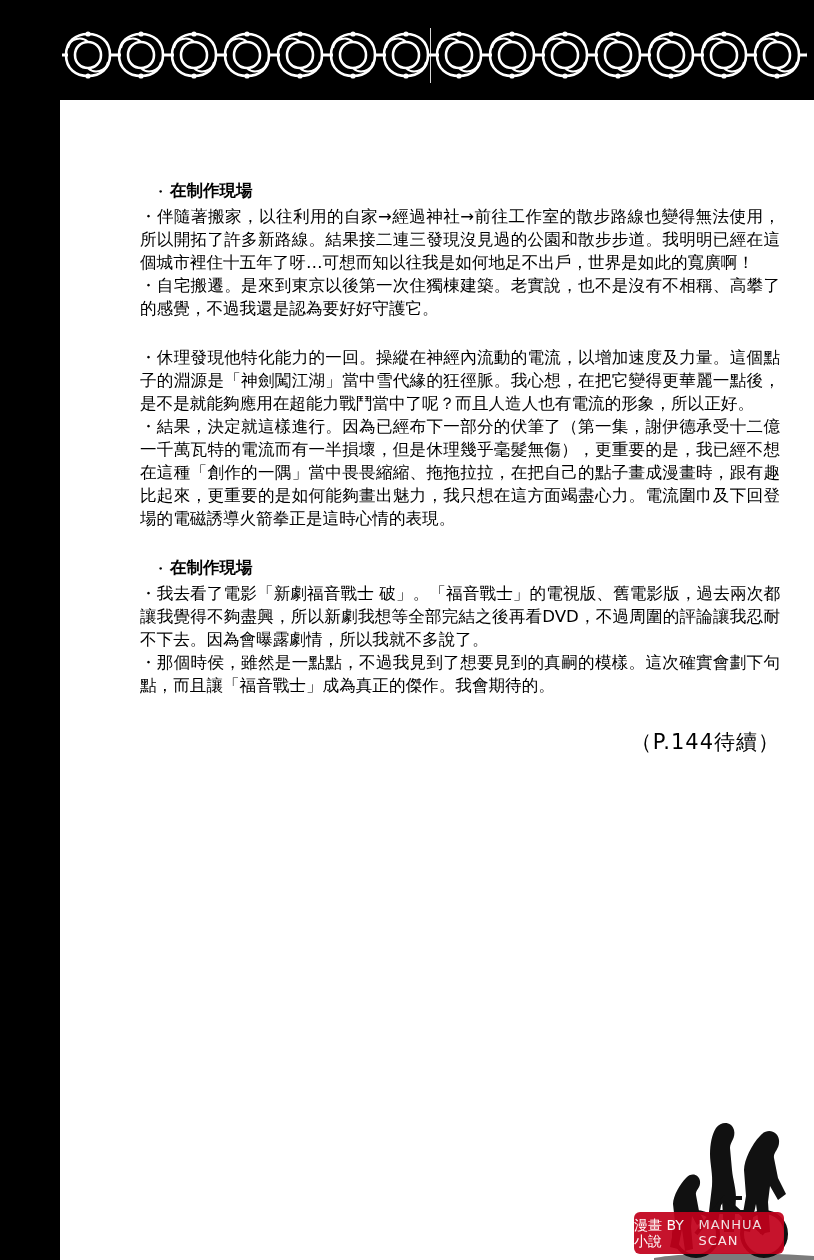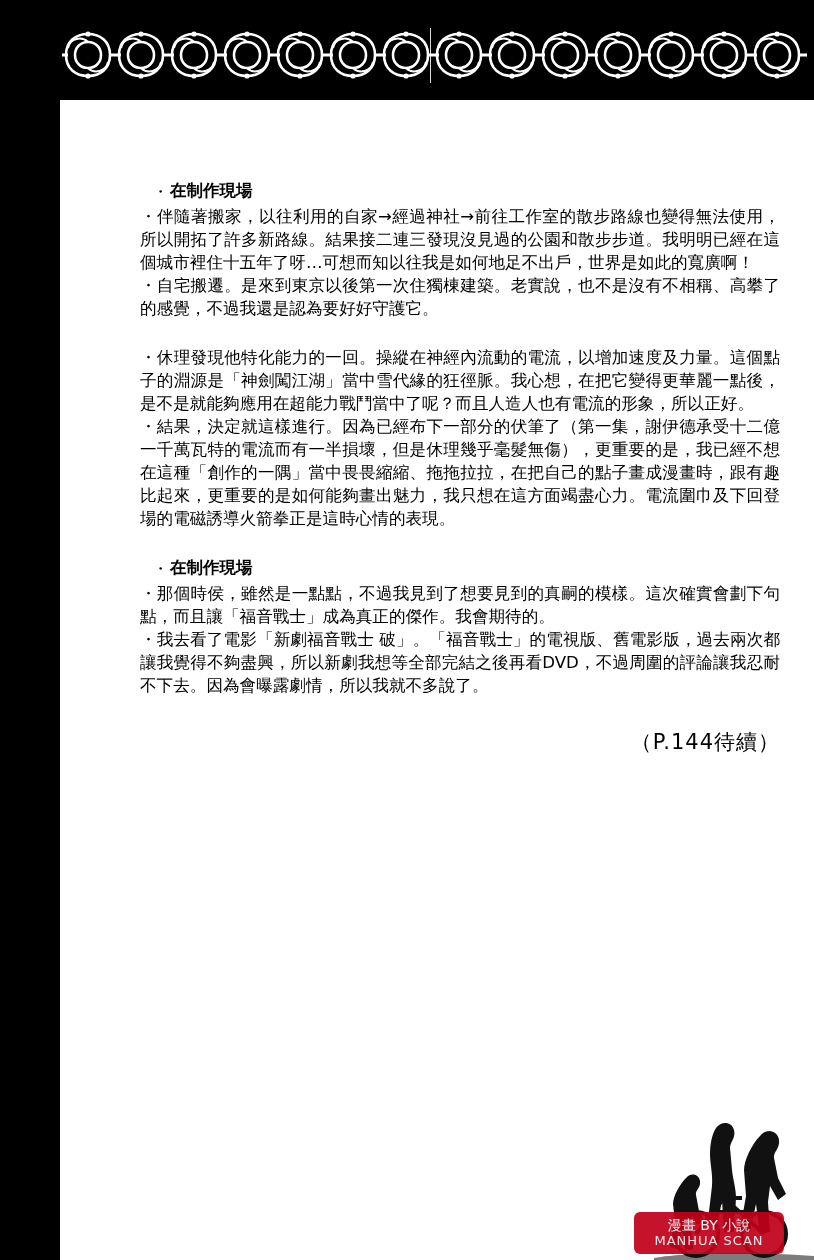--- a/index.html
+++ b/index.html
@@ -66,21 +66,21 @@
   .tobe{margin-top:34px;text-align:right;font-size:21px;letter-spacing:1px;}
 
   
   .silo{position:absolute;right:0;bottom:0;width:190px;height:190px;}
   .silo svg{display:block;}
 
   
   .wm{
     position:absolute;right:30px;bottom:6px;width:150px;height:42px;
     background:#c2001b;border-radius:6px;color:#fff;
-    display:flex;flex-direction:column;align-items:center;justify-content:center;
+    display:flex;align-items:center;justify-content:center;
     font-size:14px;line-height:16px;opacity:.92;
   }
   .wm .l2{font-size:13px;letter-spacing:1px;opacity:.9;}
 </style>
 </head>
 <body>
 
 <div class="page">
 
   <div class="top-band"></div>
@@ -129,22 +129,22 @@
     <div class="gap"></div>
 
     <p class="para">・休理發現他特化能力的一回。操縱在神經內流動的電流，以增加速度及力量。這個點子的淵源是「神劍闖江湖」當中雪代緣的狂徑脈。我心想，在把它變得更華麗一點後，是不是就能夠應用在超能力戰鬥當中了呢？而且人造人也有電流的形象，所以正好。</p>
     <p class="para">・結果，決定就這樣進行。因為已經布下一部分的伏筆了（第一集，謝伊德承受十二億一千萬瓦特的電流而有一半損壞，但是休理幾乎毫髮無傷），更重要的是，我已經不想在這種「創作的一隅」當中畏畏縮縮、拖拖拉拉，在把自己的點子畫成漫畫時，跟有趣比起來，更重要的是如何能夠畫出魅力，我只想在這方面竭盡心力。電流圍巾及下回登場的電磁誘導火箭拳正是這時心情的表現。</p>
 
     <div class="gap"></div>
 
     <div class="sec-head">
       <span class="dot">・</span><span>在制作現場</span>
     </div>
+    <p class="para">・我去看了電影「新劇福音戰士 破」。「福音戰士」的電視版、舊電影版，過去兩次都讓我覺得不夠盡興，所以新劇我想等全部完結之後再看DVD，不過周圍的評論讓我忍耐不下去。因為會曝露劇情，所以我就不多說了。</p>
     <p class="para">・那個時侯，雖然是一點點，不過我見到了想要見到的真嗣的模樣。這次確實會劃下句點，而且讓「福音戰士」成為真正的傑作。我會期待的。</p>
-    <p class="para">・我去看了電影「新劇福音戰士 破」。「福音戰士」的電視版、舊電影版，過去兩次都讓我覺得不夠盡興，所以新劇我想等全部完結之後再看DVD，不過周圍的評論讓我忍耐不下去。因為會曝露劇情，所以我就不多說了。</p>
 
     <div class="tobe">（P.144待續）</div>
   </div>
 
   <div class="silo">
     <svg width="190" height="190" viewBox="0 0 190 190">
       <g fill="#111111">
 
         <path d="M92 58 c6 -8 16 -6 18 2 c2 8 -4 12 -4 18 l2 22 c1 10 4 18 4 28 l-2 34 -10 0 -2 -32 -4 22 -10 -2 4 -34 c1 -12 -2 -22 -2 -32 c0 -10 2 -20 6 -26z"></path>
 

